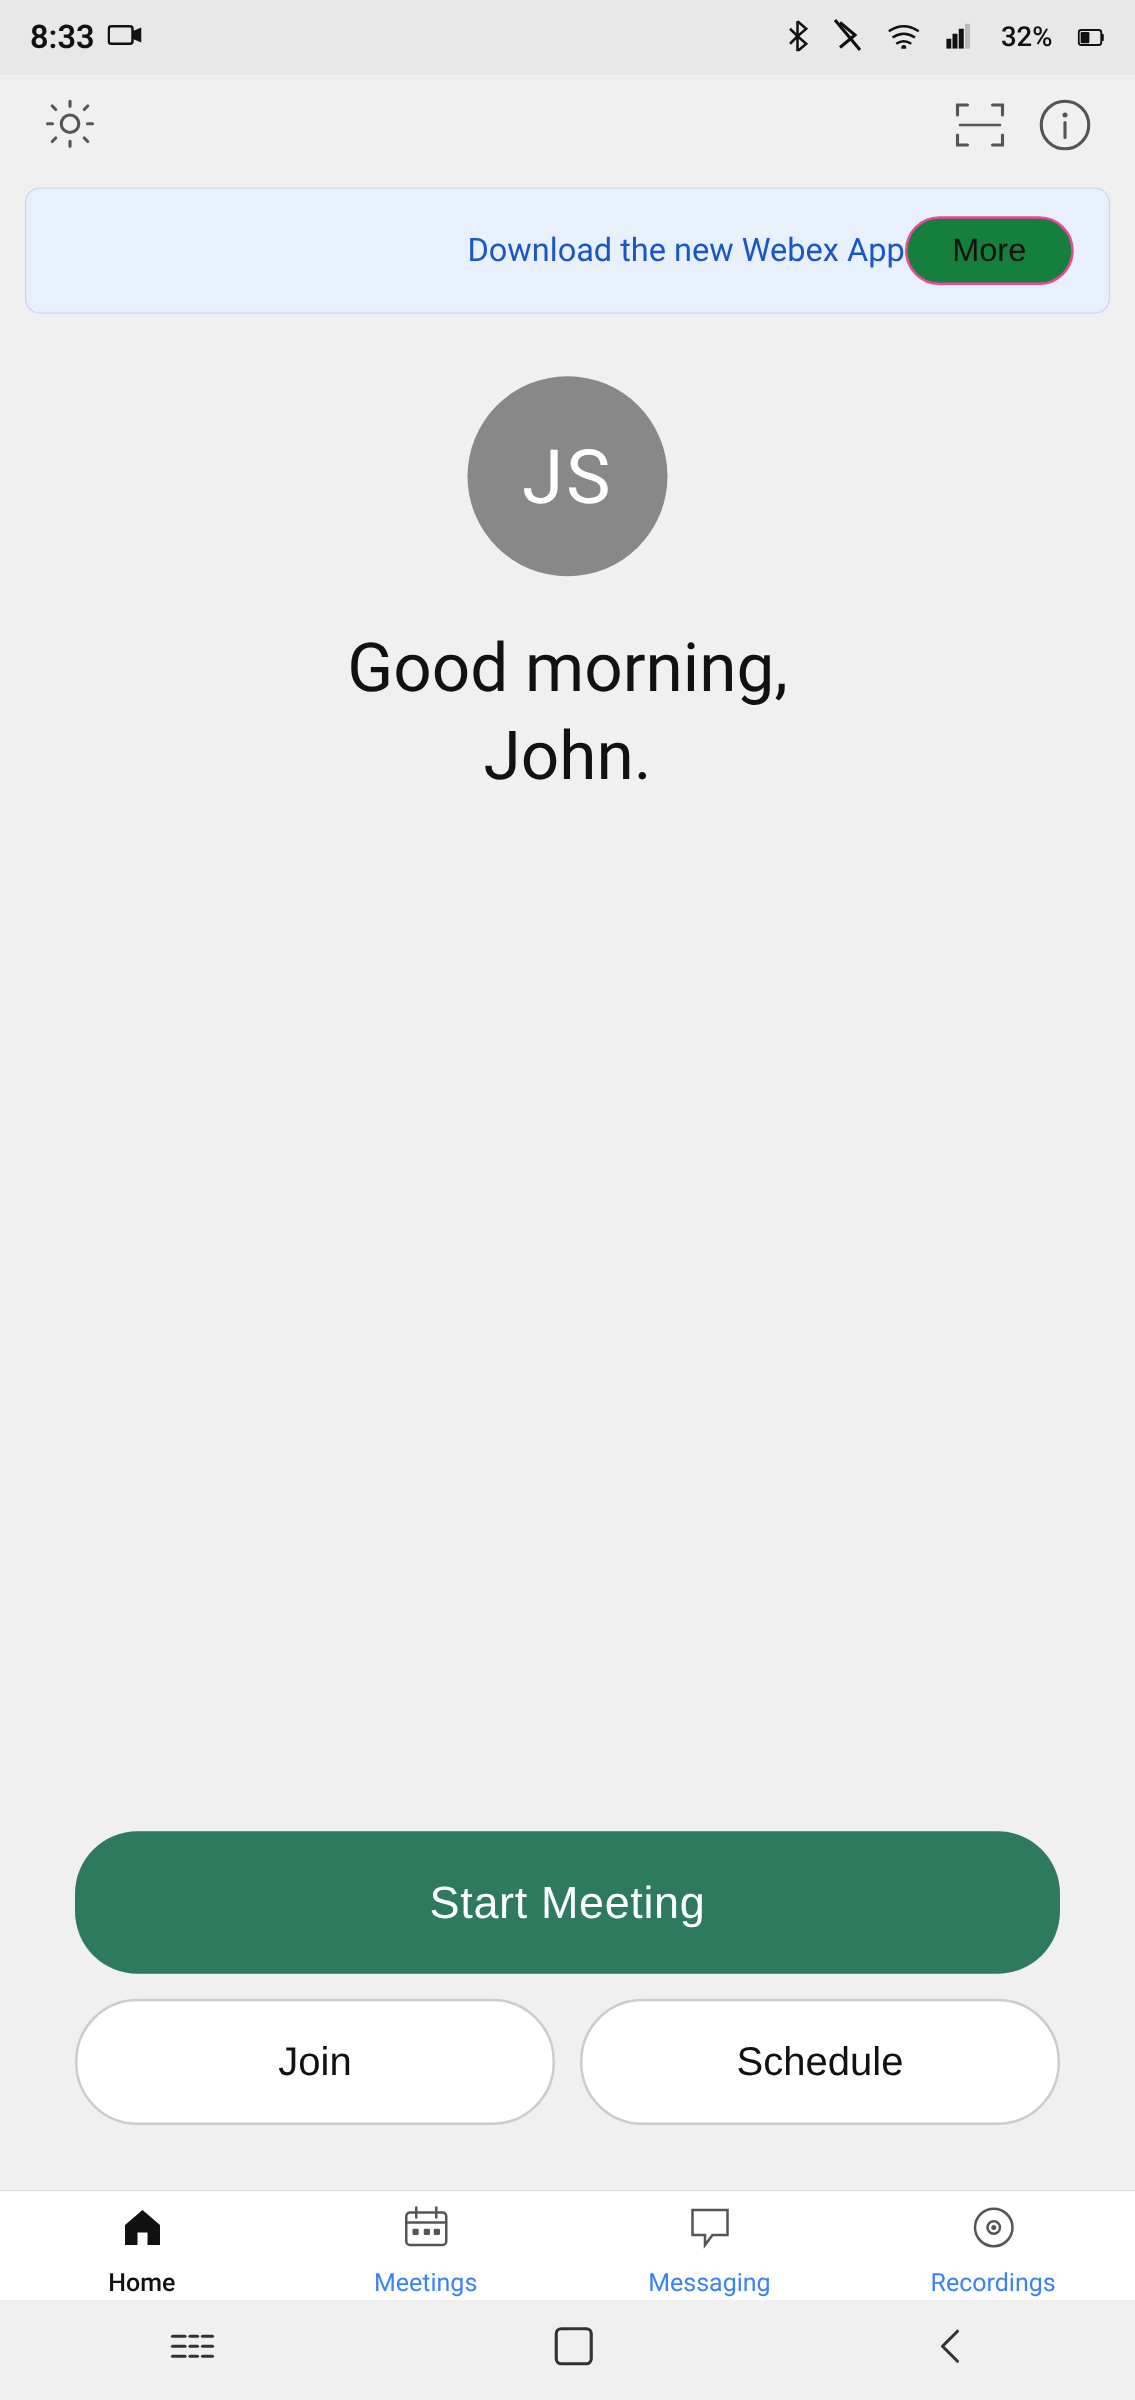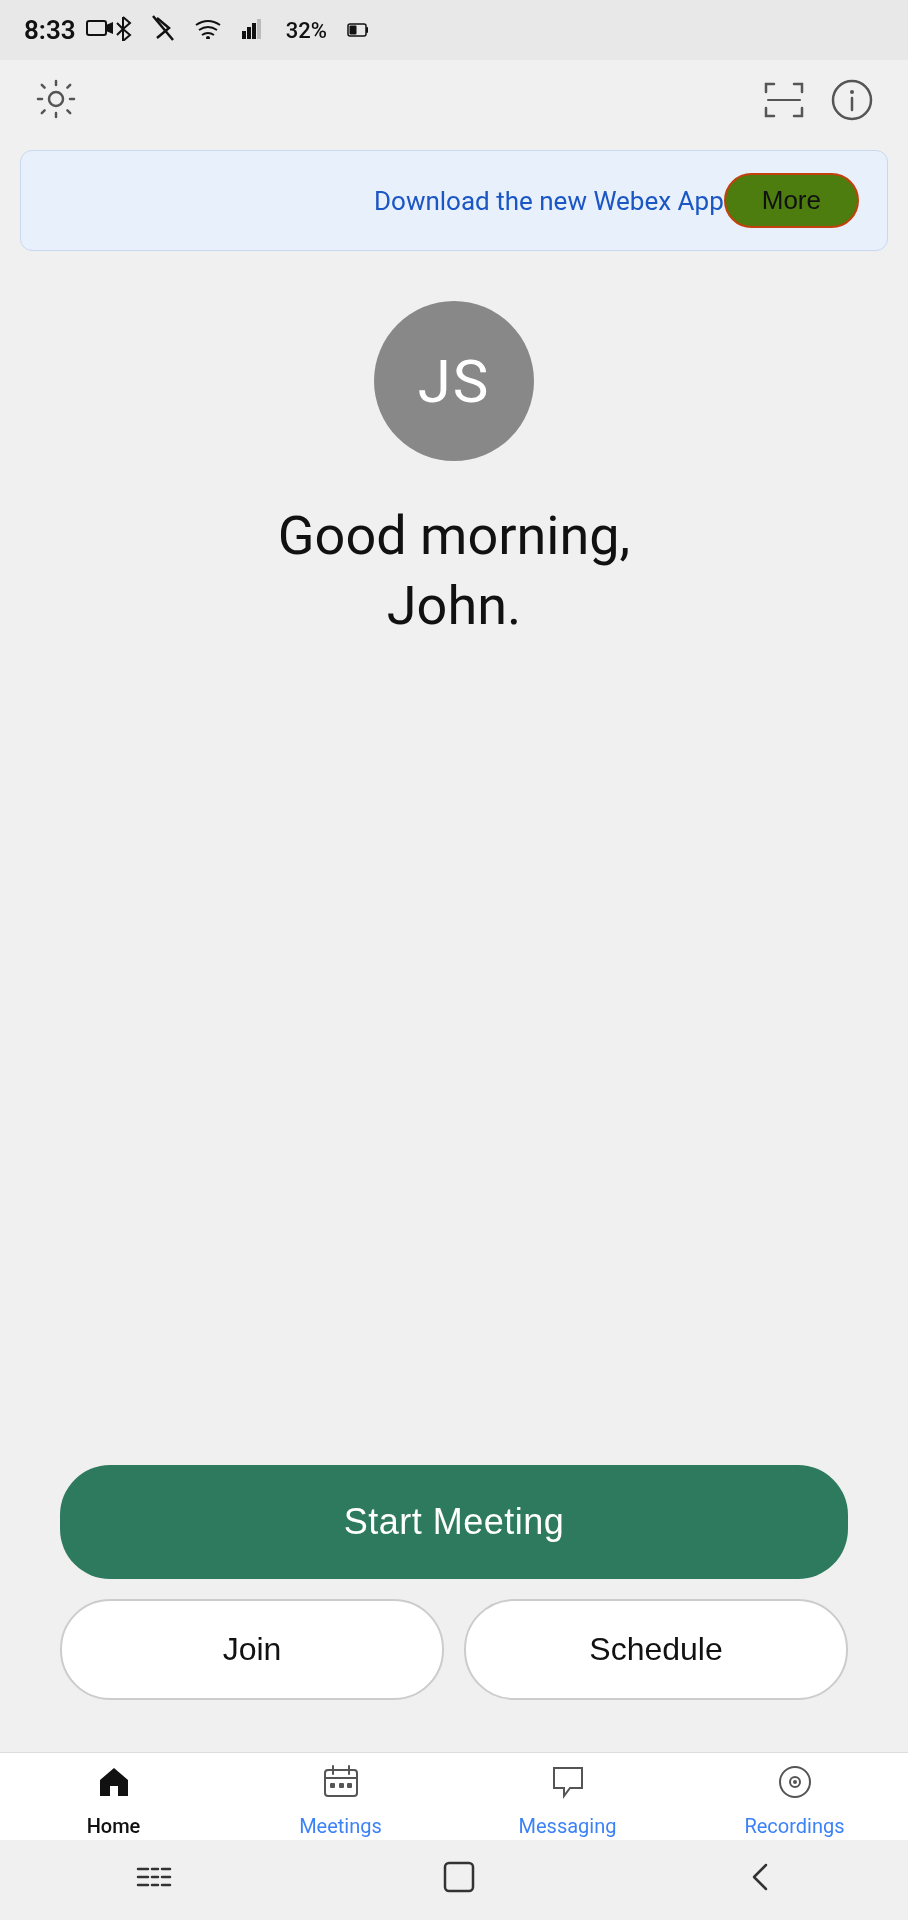--- a/index.html
+++ b/index.html
@@ -18,20 +18,21 @@
       flex-direction: column;
       position: relative;
     }
 
     
     .status-bar {
       background: #e8e8e8;
       height: 60px;
       display: flex;
       align-items: center;
+      justify-content: space-between;
       padding: 0 24px;
     }
 
     .status-bar-left {
       display: flex;
       align-items: center;
       gap: 10px;
     }
 
     .status-time {
@@ -101,24 +102,24 @@
       border: 1px solid #c8d8f0;
     }
 
     .banner-text {
       color: #1a56c4;
       font-size: 26px;
       font-weight: 400;
     }
 
     .banner-more-btn {
-      border: 2px solid #c2410c;
+      border: 2px solid #ec4899;
       border-radius: 30px;
       padding: 10px 36px;
-      background: #4d7c0f;
+      background: #15803d;
       color: #111;
       font-size: 26px;
       font-weight: 500;
       cursor: pointer;
     }
 
     
     .main-content {
       flex: 1;
       display: flex;

